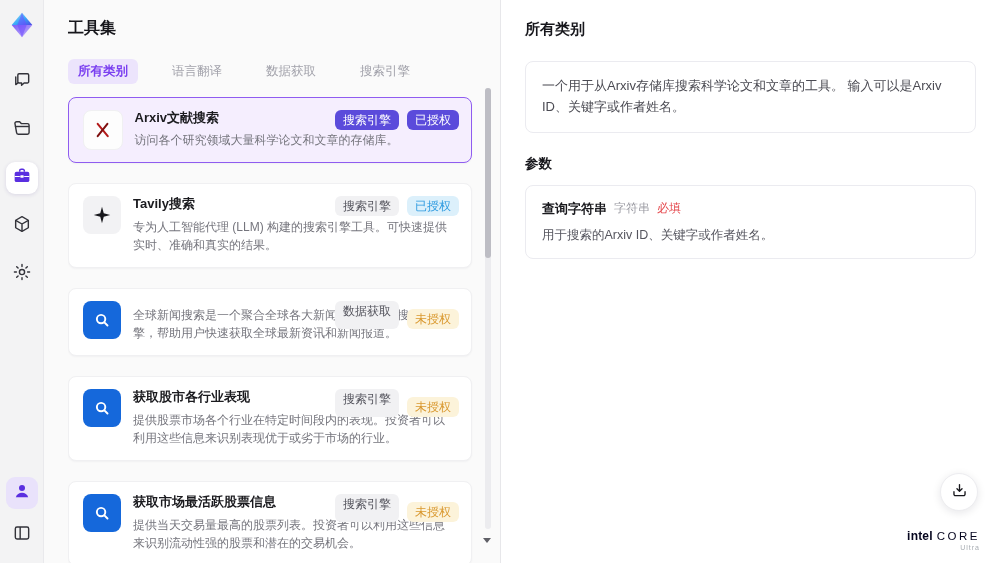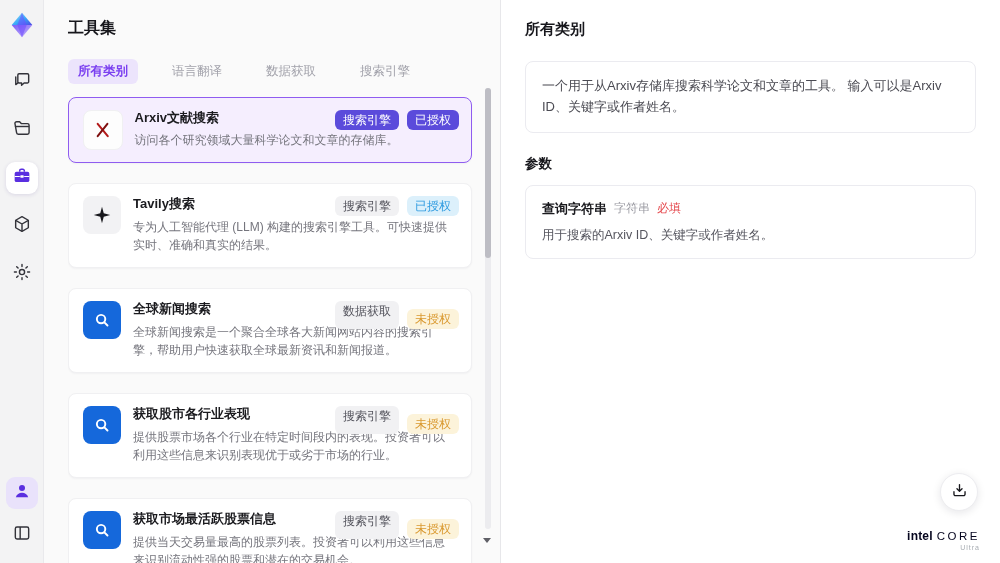--- a/index.html
+++ b/index.html
@@ -183,21 +183,20 @@
   </div>
 
   <div class="card">
     <div class="tool-icon icon-blue_search">
             <svg viewBox="0 0 24 24" fill="none" stroke="#fff" stroke-width="2.1" stroke-linecap="round">
               <circle cx="11" cy="11" r="4.6"></circle>
               <path d="M14.6 14.6L18 18"></path>
             </svg>
           </div>
     <div class="tool-body">
-      <div class="tool-name">全球新闻搜索</div>
       <div class="tool-desc">全球新闻搜索是一个聚合全球各大新闻网站内容的搜索引擎，帮助用户快速获取全球最新资讯和新闻报道。</div>
     </div>
     <div class="tool-badges">
       <span class="badge cat">数据获取</span>
       <span class="badge auth unauthorized">未授权</span>
     </div>
   </div>
 
   <div class="card">
     <div class="tool-icon icon-blue_search">

